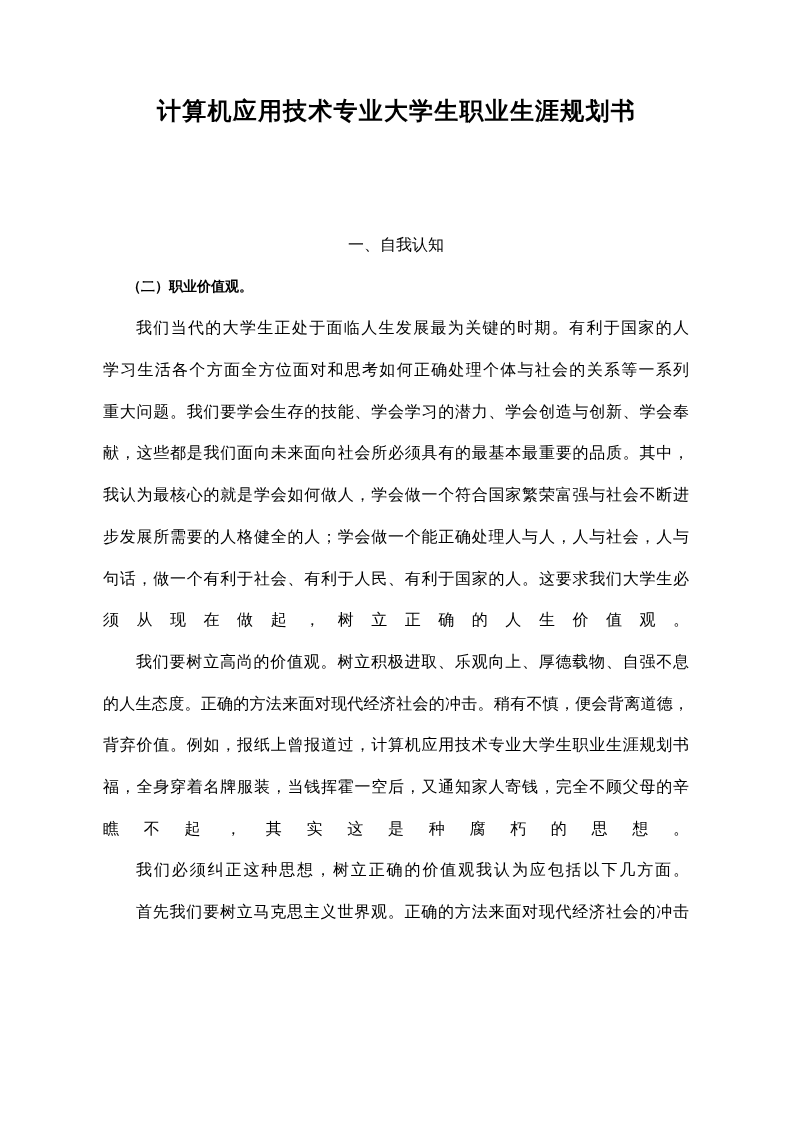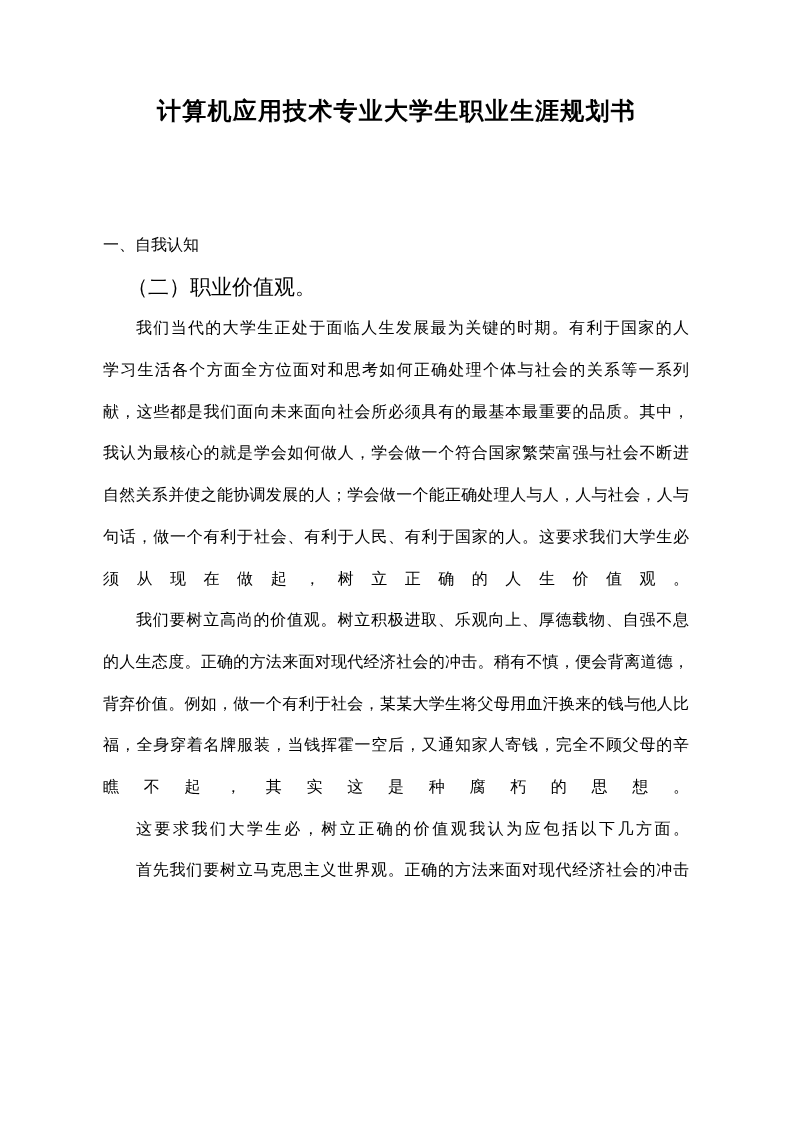--- a/index.html
+++ b/index.html
@@ -37,44 +37,45 @@
     letter-spacing: 0;
     white-space: nowrap;
   }
   .line.just {
     white-space: normal;
     text-align: justify;
     text-align-last: justify;
     text-justify: inter-character;
     overflow: hidden;
   }
-  .line.center { text-align: left; white-space: nowrap; }
-  .line.bold { font-weight: normal; font-size: 21px; }
+  .line.center { text-align: center; white-space: nowrap; }
+  .line.bold { font-weight: bold; font-size: 14px; }
   .line.indent { padding-left: 33px; }
   .line.h2-indent { padding-left: 24px; }
 </style>
 </head>
 <body>
 
 <div class="page">
   <div class="doc-title">计算机应用技术专业大学生职业生涯规划书</div>
 
   <div class="flow">
     <div class="line center">一、自我认知</div>
     <div class="line bold h2-indent">（二）职业价值观。</div>
     <div id="body-lines">
         <div class="line just indent">我们当代的大学生正处于面临人生发展最为关键的时期。有利于国家的人</div>
         <div class="line just">学习生活各个方面全方位面对和思考如何正确处理个体与社会的关系等一系列</div>
+        <div class="line just">重大问题。我们要学会生存的技能、学会学习的潜力、学会创造与创新、学会奉</div>
         <div class="line just">献，这些都是我们面向未来面向社会所必须具有的最基本最重要的品质。其中，</div>
         <div class="line just">我认为最核心的就是学会如何做人，学会做一个符合国家繁荣富强与社会不断进</div>
-        <div class="line just">自然关系并使之能协调发展的人；学会做一个能正确处理人与人，人与社会，人与</div>
+        <div class="line just">步发展所需要的人格健全的人；学会做一个能正确处理人与人，人与社会，人与</div>
         <div class="line just">句话，做一个有利于社会、有利于人民、有利于国家的人。这要求我们大学生必</div>
         <div class="line just">须从现在做起，树立正确的人生价值观。</div>
         <div class="line just indent">我们要树立高尚的价值观。树立积极进取、乐观向上、厚德载物、自强不息</div>
         <div class="line just">的人生态度。正确的方法来面对现代经济社会的冲击。稍有不慎，便会背离道德，</div>
-        <div class="line just">背弃价值。例如，做一个有利于社会，某某大学生将父母用血汗换来的钱与他人比</div>
+        <div class="line just">背弃价值。例如，报纸上曾报道过，计算机应用技术专业大学生职业生涯规划书</div>
         <div class="line just">福，全身穿着名牌服装，当钱挥霍一空后，又通知家人寄钱，完全不顾父母的辛</div>
         <div class="line just">瞧不起，其实这是种腐朽的思想。</div>
-        <div class="line just indent">这要求我们大学生必，树立正确的价值观我认为应包括以下几方面。</div>
+        <div class="line just indent">我们必须纠正这种思想，树立正确的价值观我认为应包括以下几方面。</div>
         <div class="line just indent">首先我们要树立马克思主义世界观。正确的方法来面对现代经济社会的冲击</div>
       </div>
   </div>
 </div>
 
 </body></html>

